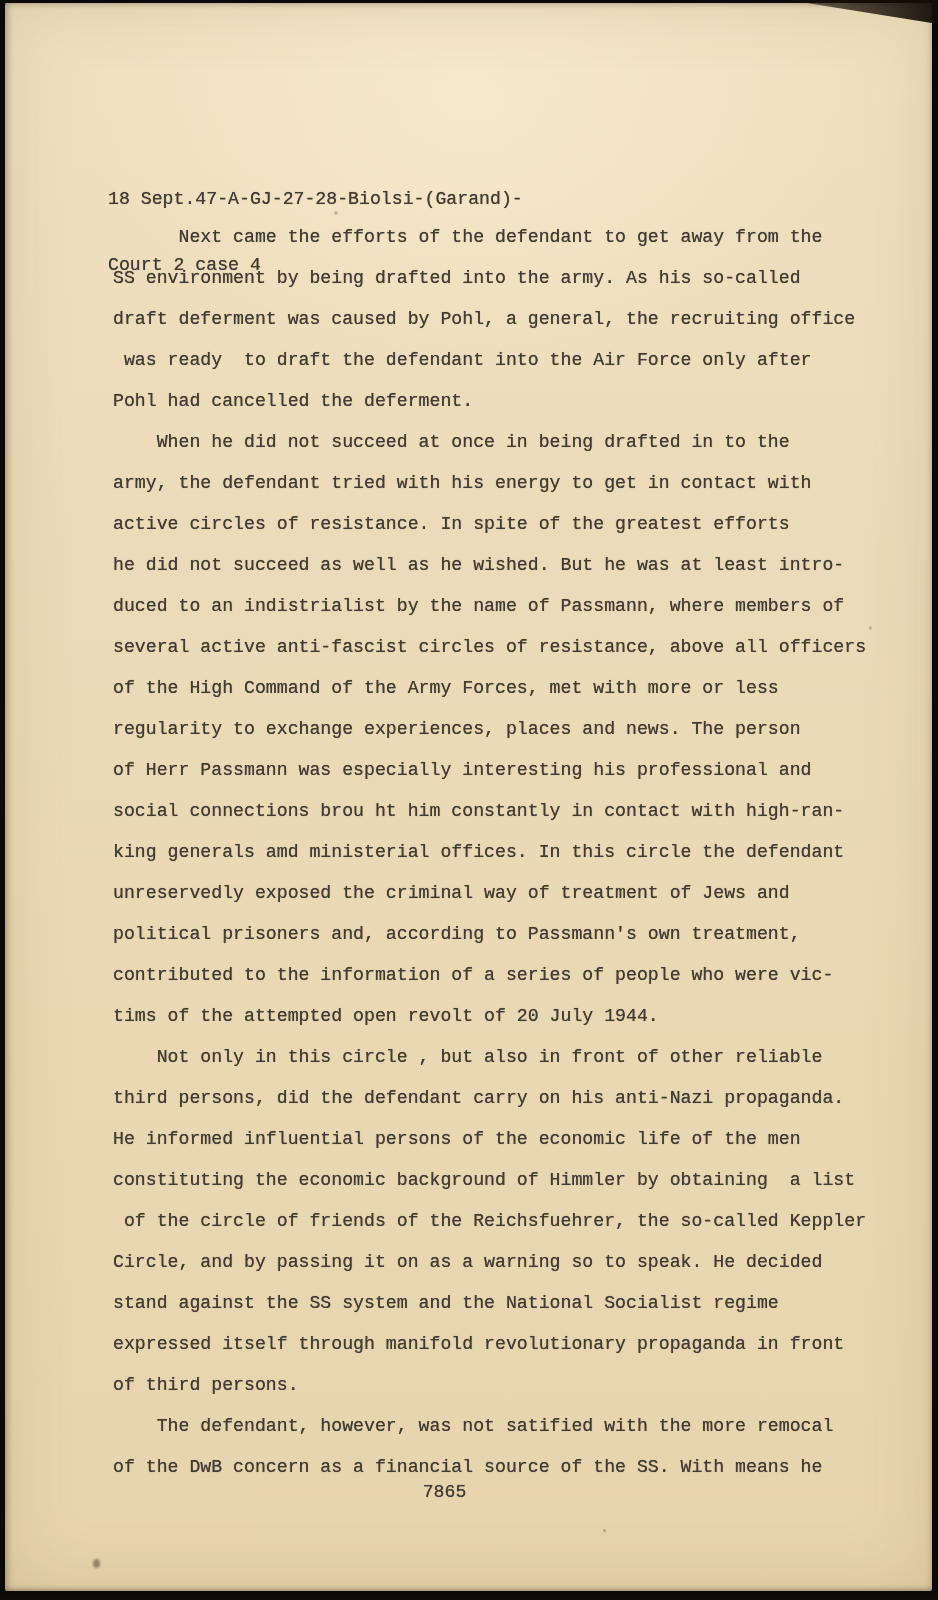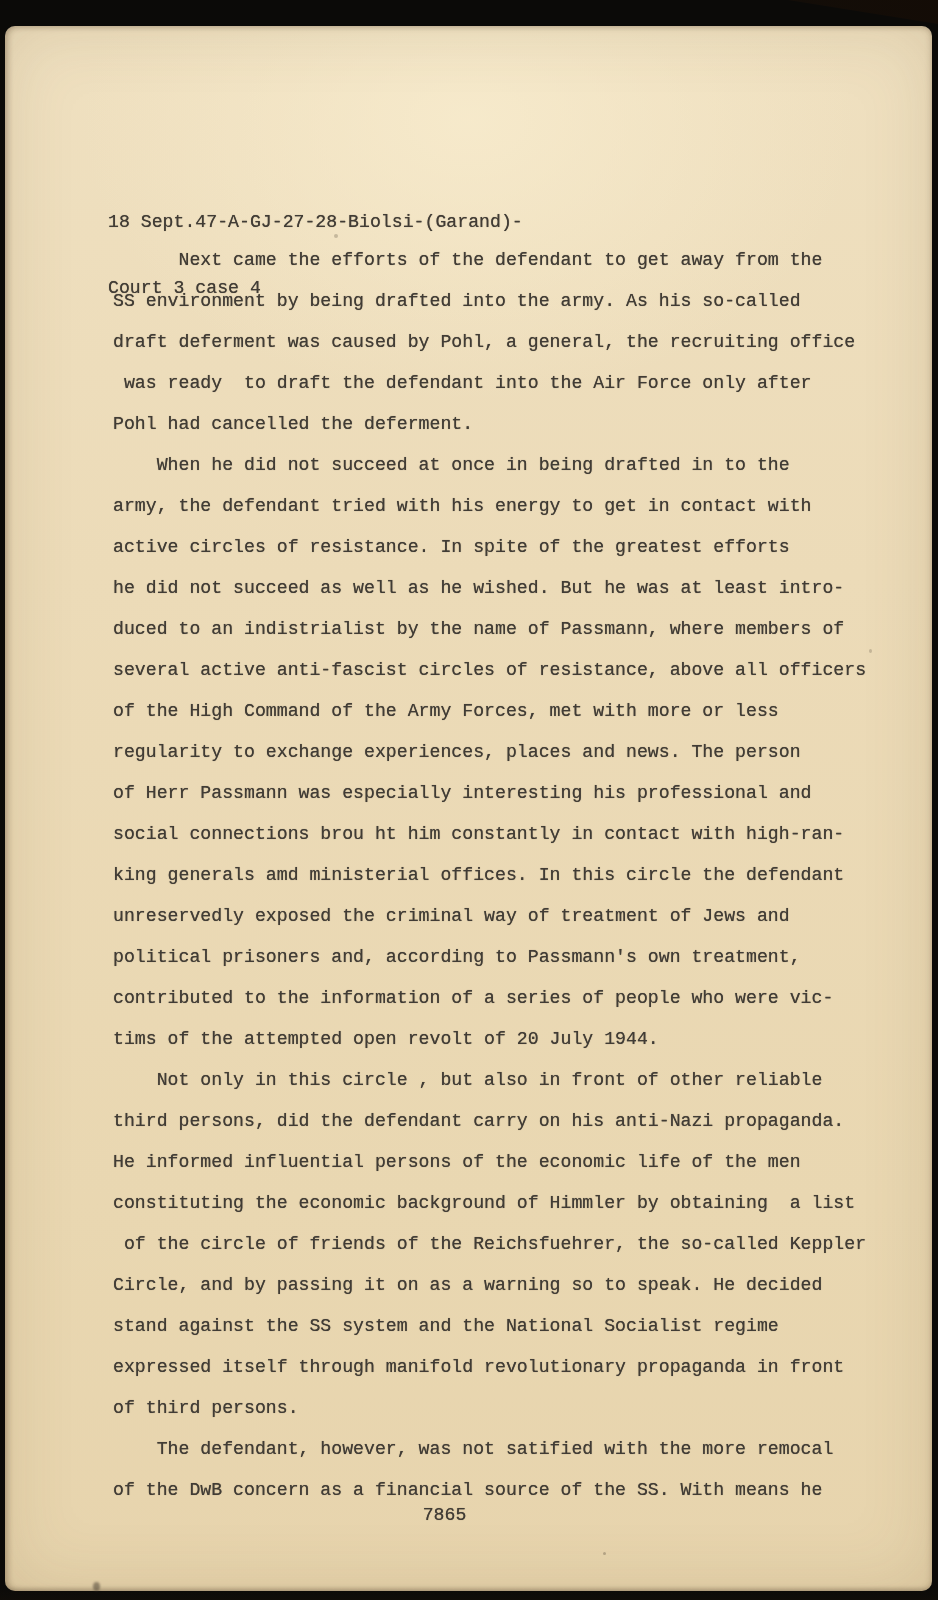--- a/index.html
+++ b/index.html
@@ -17,29 +17,28 @@
   .scan-frame {
     position: absolute;
     inset: 0;
   }
   .paper-sheet {
     position: absolute;
     left: 5px;
     top: 3px;
     right: 6px;
     bottom: 9px;
-    border-radius: 10px;
+    border-radius: 2px;
     background:
       radial-gradient(ellipse 70% 30% at 50% 6%, rgba(248, 236, 206, 0.8) 0%, rgba(248,236,206,0) 60%),
       linear-gradient(180deg, #efe0c0 0%, #ecdbb8 35%, #e9d7b1 75%, #e7d4ad 100%);
     box-shadow:
       inset 0 0 70px rgba(115, 85, 45, 0.16),
       inset 0 0 7px rgba(60, 40, 20, 0.28),
       inset 3px 0 6px rgba(60, 40, 20, 0.18);
-    margin-top: 23px;
   }
   .corner-shadow-topright {
     position: absolute;
     top: 0;
     right: 0;
     width: 150px;
     height: 24px;
     clip-path: polygon(0 0, 100% 0, 100% 100%);
     background: linear-gradient(to right, rgba(26,16,8,0.55), rgba(20,12,6,0.95));
   }
@@ -92,21 +91,21 @@
   .speck-4 { left: 864px; top: 623px;  width: 3px; height: 4px; opacity: .45; }
 </style>
 </head>
 <body style="--paper: #ecdbb8; --ink: #413c35; --frame: #0b0a08;">
 
 <div class="scan-frame">
   <div class="paper-sheet">
 
     <div class="document-header typed">
       <div>18 Sept.47-A-GJ-27-28-Biolsi-(Garand)-</div>
-      <div>Court 3 case 4</div>
+      <div>Court 2 case 4</div>
     </div>
 
     <div class="document-body typed"><div class="typed-line">      Next came the efforts of the defendant to get away from the</div><div class="typed-line">SS environment by being drafted into the army. As his so-called</div><div class="typed-line">draft deferment was caused by Pohl, a general, the recruiting office</div><div class="typed-line"> was ready  to draft the defendant into the Air Force only after</div><div class="typed-line">Pohl had cancelled the deferment.</div><div class="typed-line">    When he did not succeed at once in being drafted in to the</div><div class="typed-line">army, the defendant tried with his energy to get in contact with</div><div class="typed-line">active circles of resistance. In spite of the greatest efforts</div><div class="typed-line">he did not succeed as well as he wished. But he was at least intro-</div><div class="typed-line">duced to an indistrialist by the name of Passmann, where members of</div><div class="typed-line">several active anti-fascist circles of resistance, above all officers</div><div class="typed-line">of the High Command of the Army Forces, met with more or less</div><div class="typed-line">regularity to exchange experiences, places and news. The person</div><div class="typed-line">of Herr Passmann was especially interesting his professional and</div><div class="typed-line">social connections brou ht him constantly in contact with high-ran-</div><div class="typed-line">king generals amd ministerial offices. In this circle the defendant</div><div class="typed-line">unreservedly exposed the criminal way of treatment of Jews and</div><div class="typed-line">political prisoners and, according to Passmann's own treatment,</div><div class="typed-line">contributed to the information of a series of people who were vic-</div><div class="typed-line">tims of the attempted open revolt of 20 July 1944.</div><div class="typed-line">    Not only in this circle , but also in front of other reliable</div><div class="typed-line">third persons, did the defendant carry on his anti-Nazi propaganda.</div><div class="typed-line">He informed influential persons of the economic life of the men</div><div class="typed-line">constituting the economic background of Himmler by obtaining  a list</div><div class="typed-line"> of the circle of friends of the Reichsfuehrer, the so-called Keppler</div><div class="typed-line">Circle, and by passing it on as a warning so to speak. He decided</div><div class="typed-line">stand against the SS system and the National Socialist regime</div><div class="typed-line">expressed itself through manifold revolutionary propaganda in front</div><div class="typed-line">of third persons.</div><div class="typed-line">    The defendant, however, was not satified with the more remocal</div><div class="typed-line">of the DwB concern as a financial source of the SS. With means he</div></div>
 
     <div class="page-number typed">7865</div>
 
     <div class="paper-speck speck-1"></div>
     <div class="paper-speck speck-2"></div>
     <div class="paper-speck speck-3"></div>
     <div class="paper-speck speck-4"></div>

